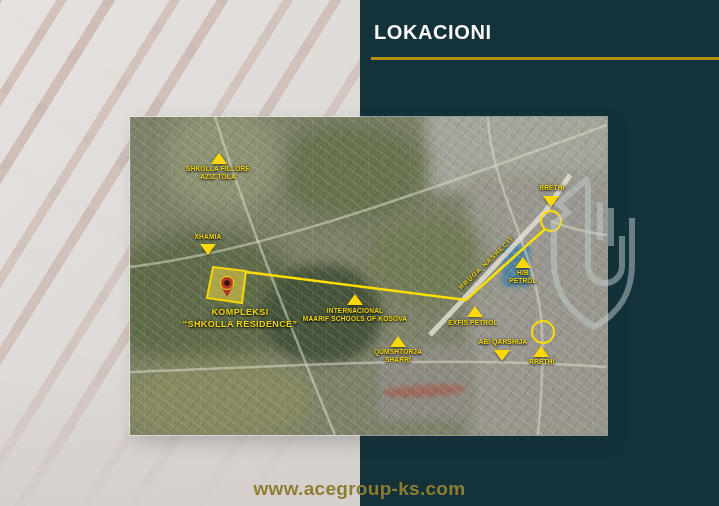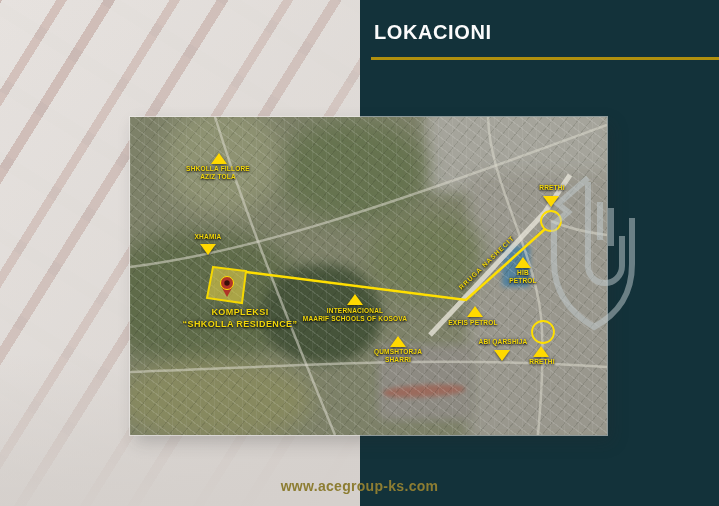--- a/index.html
+++ b/index.html
@@ -82,21 +82,21 @@
   }
   .tri.up   { border-left:8px solid transparent; border-right:8px solid transparent; border-bottom:11px solid #ffd900; }
   .tri.down { border-left:8px solid transparent; border-right:8px solid transparent; border-top:11px solid #ffd900; }
 
   
   .logo-watermark { position:absolute; left:532px; top:174px; z-index:30; opacity:0.5; }
 
   
   .website {
     position:absolute; left:0; top:478px; width:719px; text-align:center;
-    color:#8d7d32; font-size:14px; font-weight:bold; letter-spacing:0.3px; z-index:25;
+    color:#8d7d32; font-size:19px; font-weight:bold; letter-spacing:0.3px; z-index:25;
   }
 </style>
 </head>
 <body>
 
 <div class="slide">
 
   <div class="building-art">
     <div class="facade"></div>
     <div class="veil"></div>

